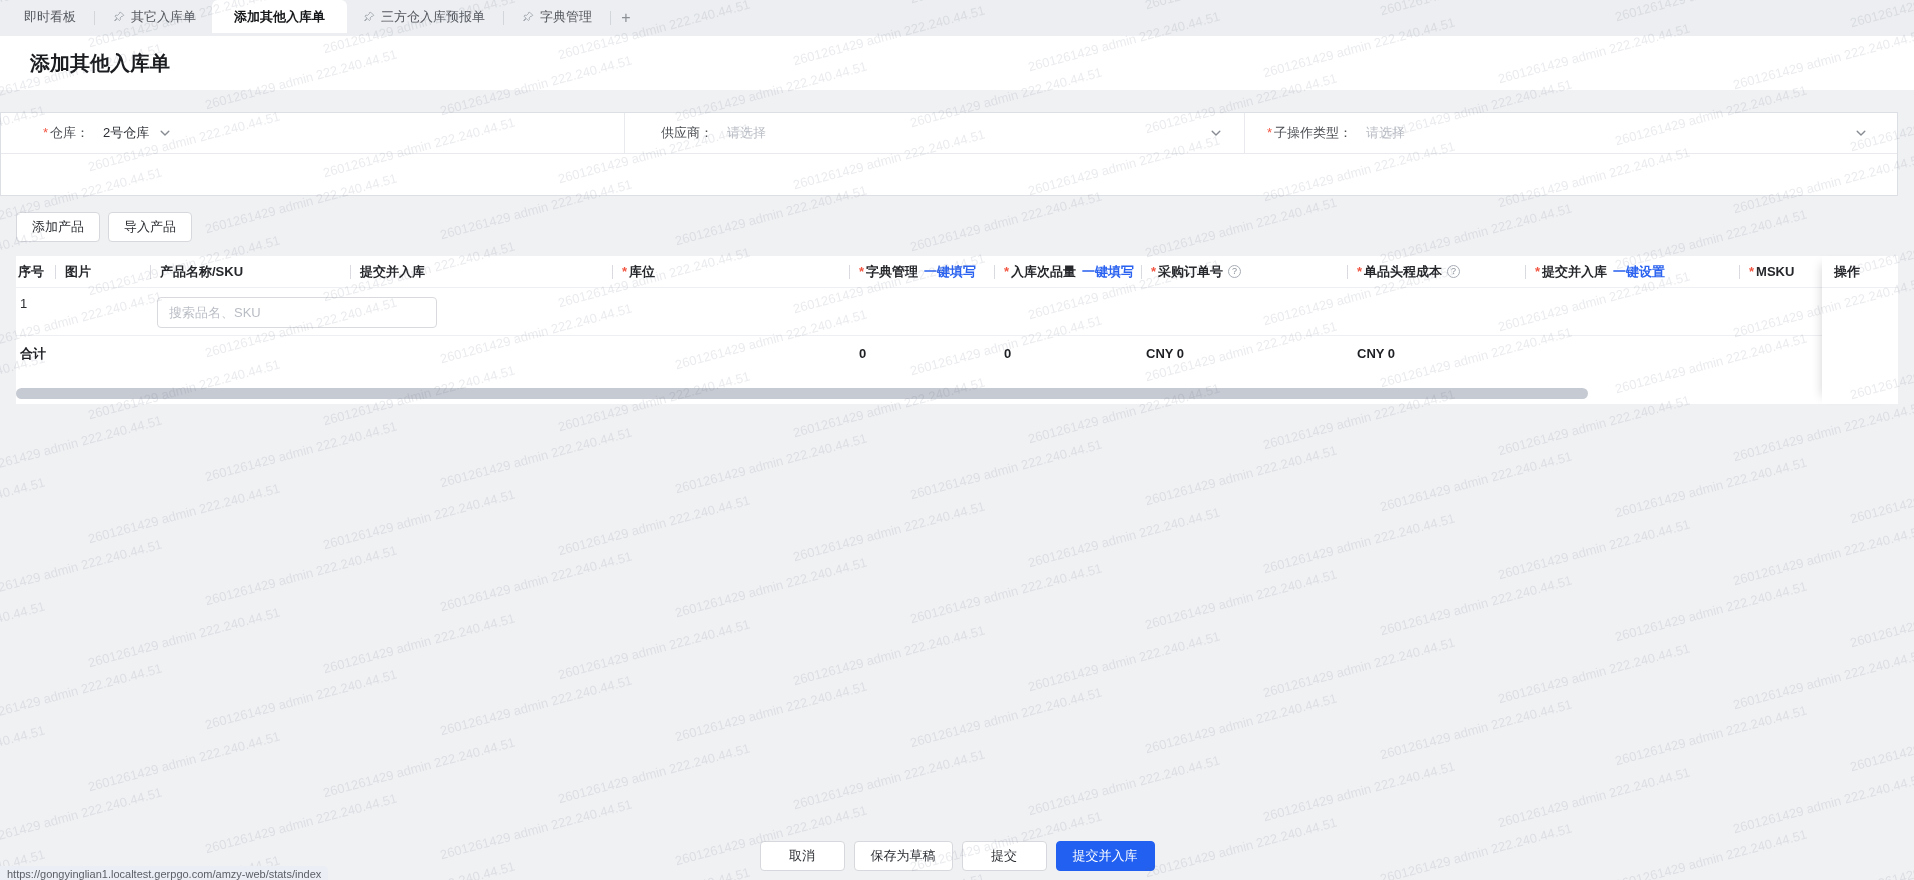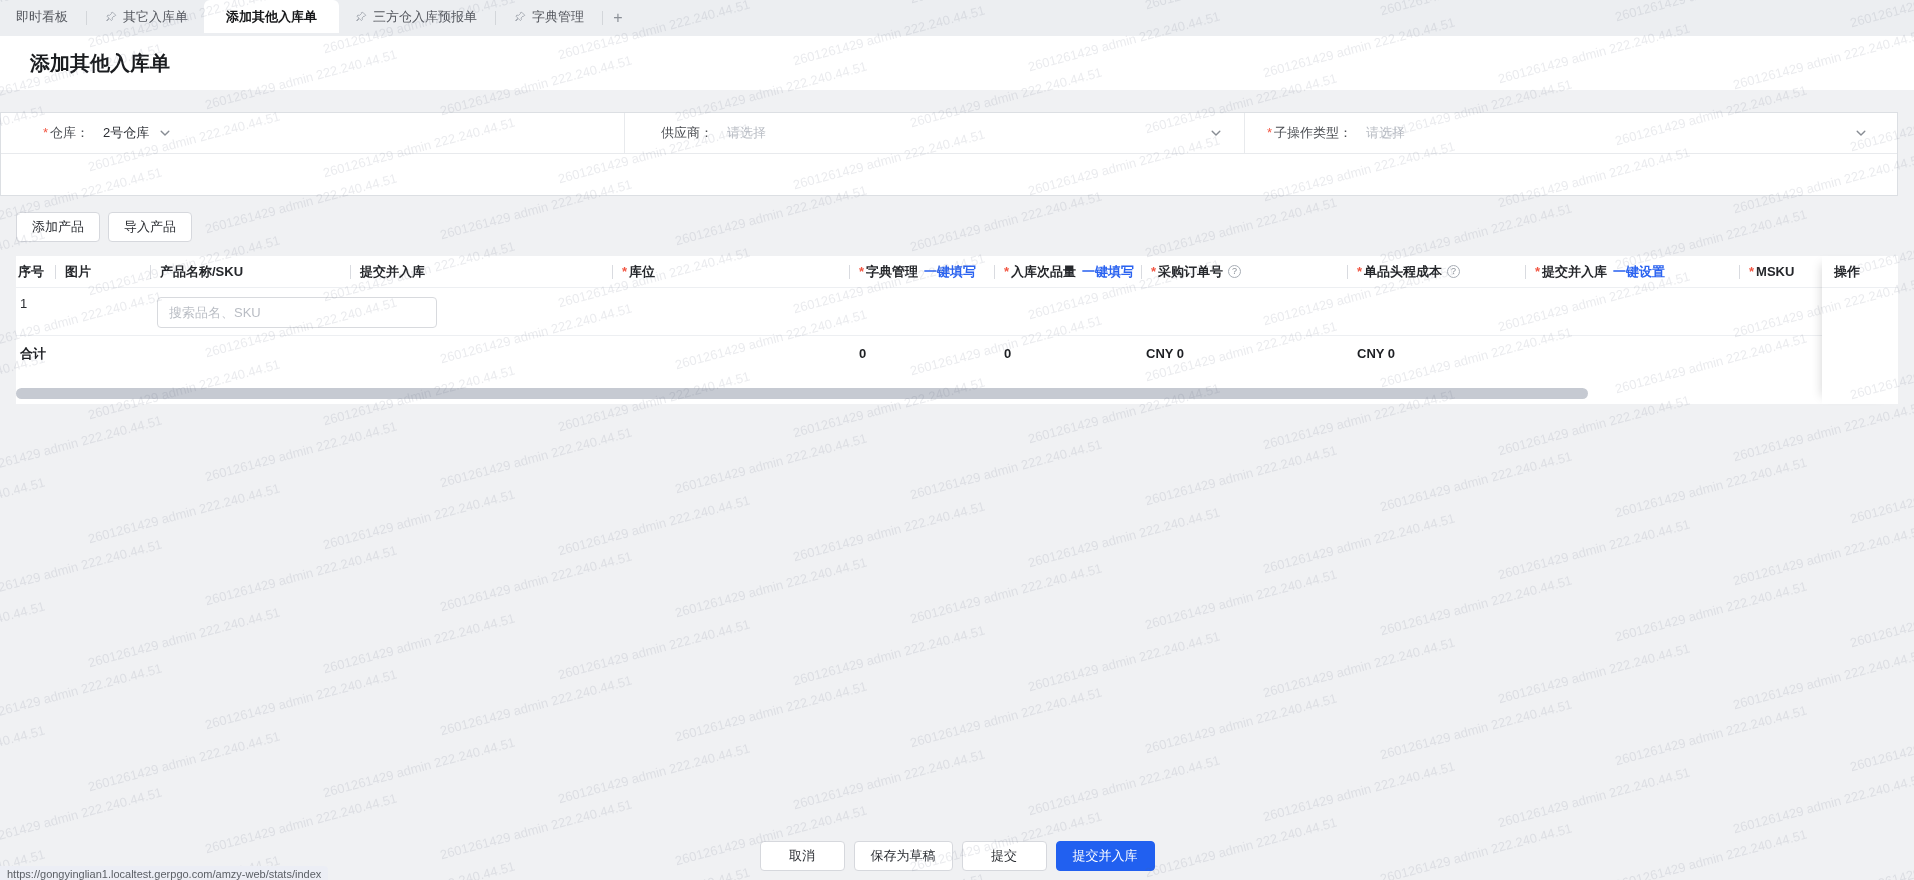--- a/index.html
+++ b/index.html
@@ -16,21 +16,21 @@
   .wm-layer span {
     position:absolute; white-space:nowrap;
     color:rgba(96,102,120,0.13); font-size:13px;
     transform:rotate(-15deg);
   }
 
   
   .tabbar {
     position:absolute; top:0; left:0; right:0; height:36px;
     background:#eceef1; z-index:5;
-    display:flex; align-items:stretch; padding-left:0;
+    display:flex; align-items:stretch; padding-left:8px;
   }
   .tab {
     display:flex; align-items:center; gap:6px;
     padding:0 16px; height:33px; line-height:33px;
     color:#54575e; cursor:pointer; white-space:nowrap;
   }
   .tab.active {
     background:#ffffff; border-radius:6px 6px 0 0;
     color:#17181a; font-weight:bold; padding:0 22px;
   }

